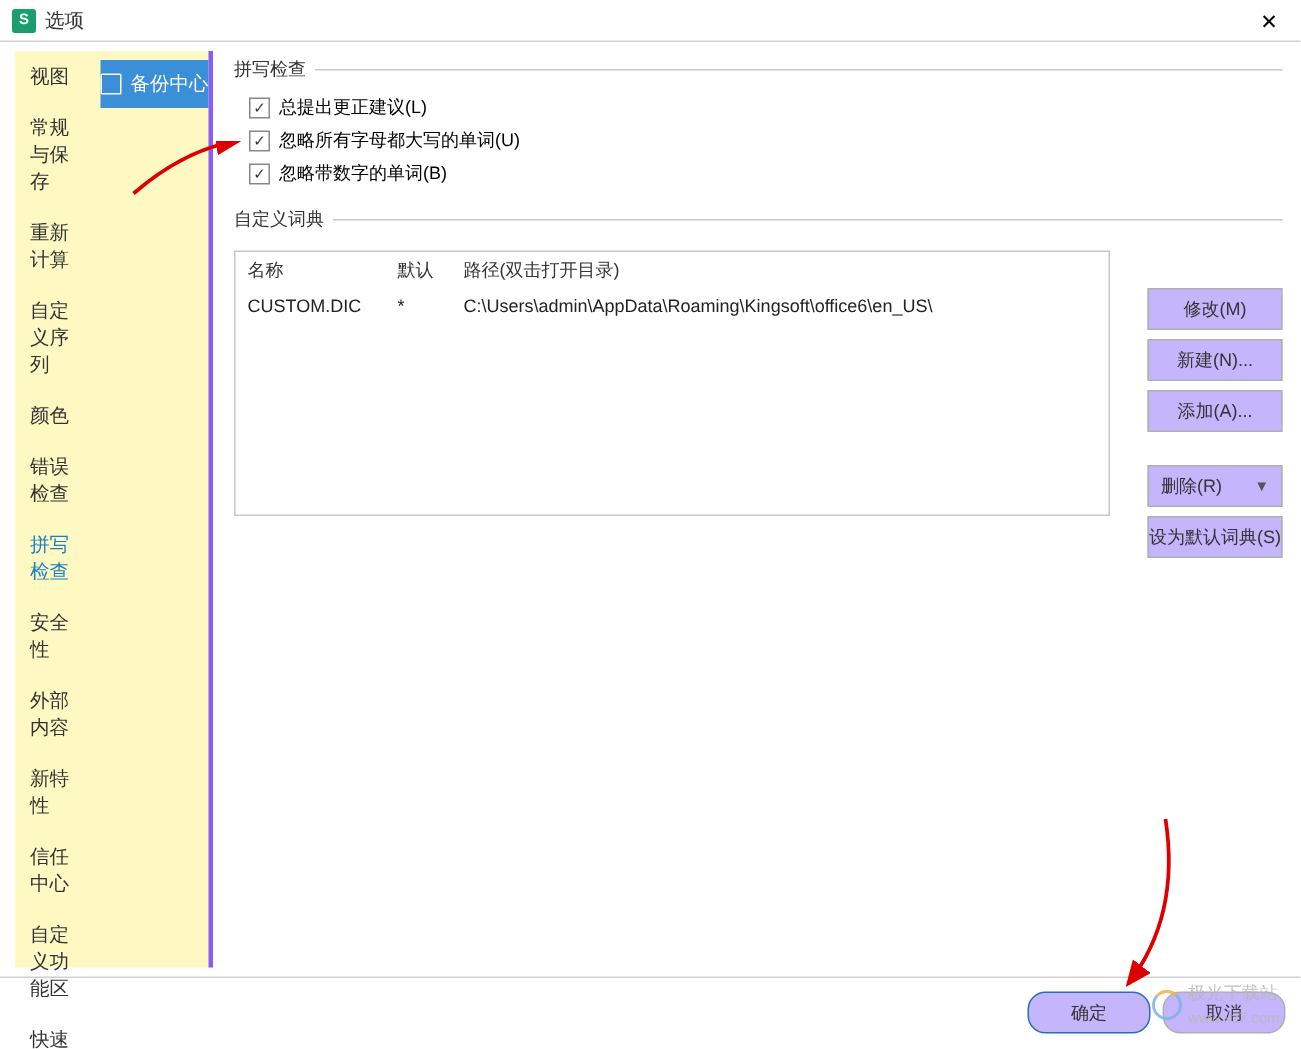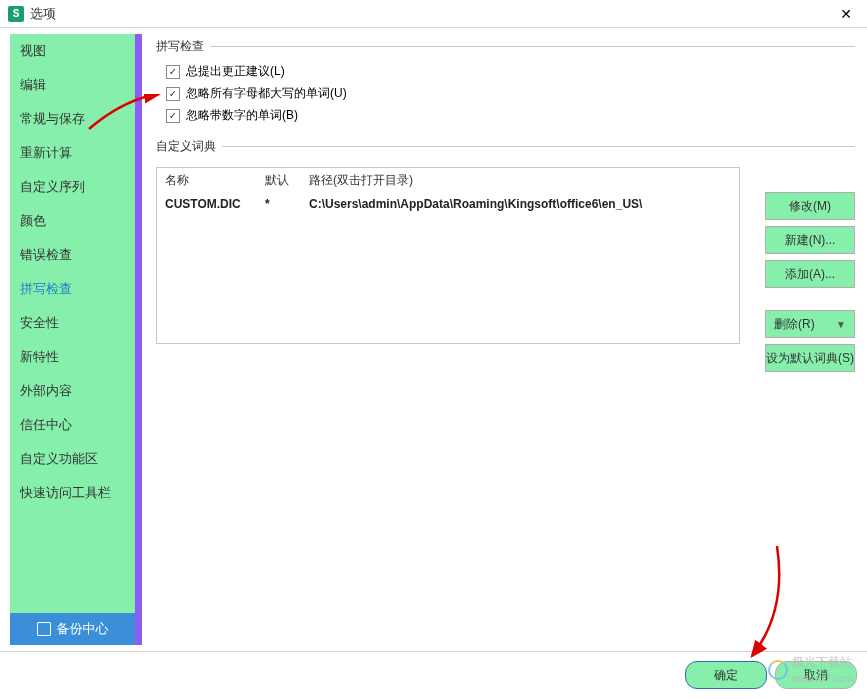--- a/index.html
+++ b/index.html
@@ -2,40 +2,40 @@
 <html><head>
 <meta charset="utf-8">
 <style>
 * { box-sizing: border-box; margin: 0; padding: 0; }
 body { font-family: "Microsoft YaHei", Arial, sans-serif; font-size: 12px; background: #fff; width: 867px; height: 699px; overflow: hidden; position: relative; }
 .titlebar { height: 28px; background: #fff; border-bottom: 1px solid #d0d0d0; display: flex; align-items: center; padding: 0 8px; }
 .titlebar .app-icon { width: 16px; height: 16px; background: #1a9e6e; color: #fff; font-weight: bold; font-size: 10px; border-radius: 2px; display: flex; align-items: center; justify-content: center; margin-right: 6px; }
 .titlebar .title { flex: 1; font-size: 13px; color: #333; }
 .titlebar .close { width: 26px; height: 26px; display: flex; align-items: center; justify-content: center; font-size: 14px; cursor: pointer; }
 .main { display: flex; height: 624px; border-bottom: 1px solid #d0d0d0; }
-.sidebar { width: 132px; border-right: 7px solid #8b5cf6; margin: 6px 0 6px 10px; display: flex; flex-direction: column; background:#86efac; }
+.sidebar { width: 132px; border-right: 3px solid #8b5cf6; margin: 6px 0 6px 10px; display: flex; flex-direction: row; background:#fef9c3; }
 .sidebar-list { flex: 1; }
 .sidebar-item { padding: 8px 10px; font-size: 13px; color: #333; cursor: pointer; }
 .sidebar-item.active { color: #1a7fc4; }
 .backup-btn { margin: 6px 0 0 0; background: #3a8fd8; color: #fff; height: 32px; display: flex; align-items: center; justify-content: center; gap: 6px; cursor: pointer; font-size: 13px;}
 .backup-btn .bicon { width: 14px; height: 14px; border: 1.5px solid #fff; border-radius: 1px; position: relative; }
 .content { flex: 1; padding: 10px 12px 10px 14px; position: relative; }
 .group { margin-bottom: 14px; }
 .group-label { position: relative; font-size: 12px; color: #333; margin-bottom: 8px; display: flex; align-items: center; }
 .group-label .line { flex: 1; border-top: 1px solid #c8c8c8; margin-left: 6px; }
 .checkrow { display: flex; align-items: center; margin: 5px 0 5px 10px; gap: 6px; }
 .checkbox { width: 14px; height: 14px; border: 1px solid #888; background: #fff; display: flex; align-items: center; justify-content: center; font-size: 10px; color: #333; cursor: pointer;}
 .dict-table { border: 1px solid #c8c8c8; height: 177px; margin: 4px 0 0 0; position:relative; }
 .dict-header { display: flex; padding: 4px 8px; color: #333; }
-.dict-row { display: flex; padding: 4px 8px; font-weight: bold; color:#222;}
+.dict-row { display: flex; padding: 4px 8px; font-weight: normal; color:#222;}
 .col-name { width: 100px; }
 .col-def { width: 44px; }
 .col-path { flex: 1; }
 .side-btns { position: absolute; right: 12px; top: 164px; width: 90px; display: flex; flex-direction: column; gap: 6px; }
-.btn { border: 1px solid #b0b0b0; background: #86efac; height: 28px; display: flex; align-items: center; justify-content: center; font-size: 12px; cursor: pointer; color:#333;}
+.btn { border: 1px solid #b0b0b0; background: #c4b5fd; height: 28px; display: flex; align-items: center; justify-content: center; font-size: 12px; cursor: pointer; color:#333;}
 .btn.dropdown { justify-content: space-between; padding: 0 8px; margin-top: 16px;}
 .chev { font-size: 10px; color: #555;}
 .footer { height: 46px; display: flex; align-items: center; justify-content: flex-end; padding: 0 10px; gap: 8px; }
 .btn-primary { border: 1.5px solid #2d6db0; color:#333;}
 .btn-w { width: 82px; border-radius: 12px;}
 .arrow-red1 { position:absolute; left:84px; top:94px; pointer-events:none; }
 .arrow-red2 { position:absolute; right:70px; bottom:38px; pointer-events:none;}
 .watermark { position:absolute; right:14px; bottom:14px; color:#b8b8b8; font-size:12px; display:flex; align-items:center; gap:4px; opacity:0.85;justify-content:flex-end;}
 .watermark .logo { width:20px; height:20px; border:2px solid #7fb3e0; border-radius:50%; border-top-color:#f0b040; display:inline-block;}
 .table-wrap{ display:flex; gap:25px;}
@@ -48,30 +48,29 @@
 <div class="titlebar">
   <div class="app-icon">S</div>
   <div class="title">选项</div>
   <div class="close">✕</div>
 </div>
 
 <div class="main">
   <div class="sidebar">
     <div class="sidebar-list">
       <div class="sidebar-item">视图</div>
-      <div class="sidebar-item">编辑</div>
       <div class="sidebar-item">常规与保存</div>
       <div class="sidebar-item">重新计算</div>
       <div class="sidebar-item">自定义序列</div>
       <div class="sidebar-item">颜色</div>
       <div class="sidebar-item">错误检查</div>
       <div class="sidebar-item active">拼写检查</div>
       <div class="sidebar-item">安全性</div>
+      <div class="sidebar-item">外部内容</div>
       <div class="sidebar-item">新特性</div>
-      <div class="sidebar-item">外部内容</div>
       <div class="sidebar-item">信任中心</div>
       <div class="sidebar-item">自定义功能区</div>
       <div class="sidebar-item">快速访问工具栏</div>
     </div>
     <div class="backup-btn">
       <span class="bicon"></span>
       <span>备份中心</span>
     </div>
   </div>
 

